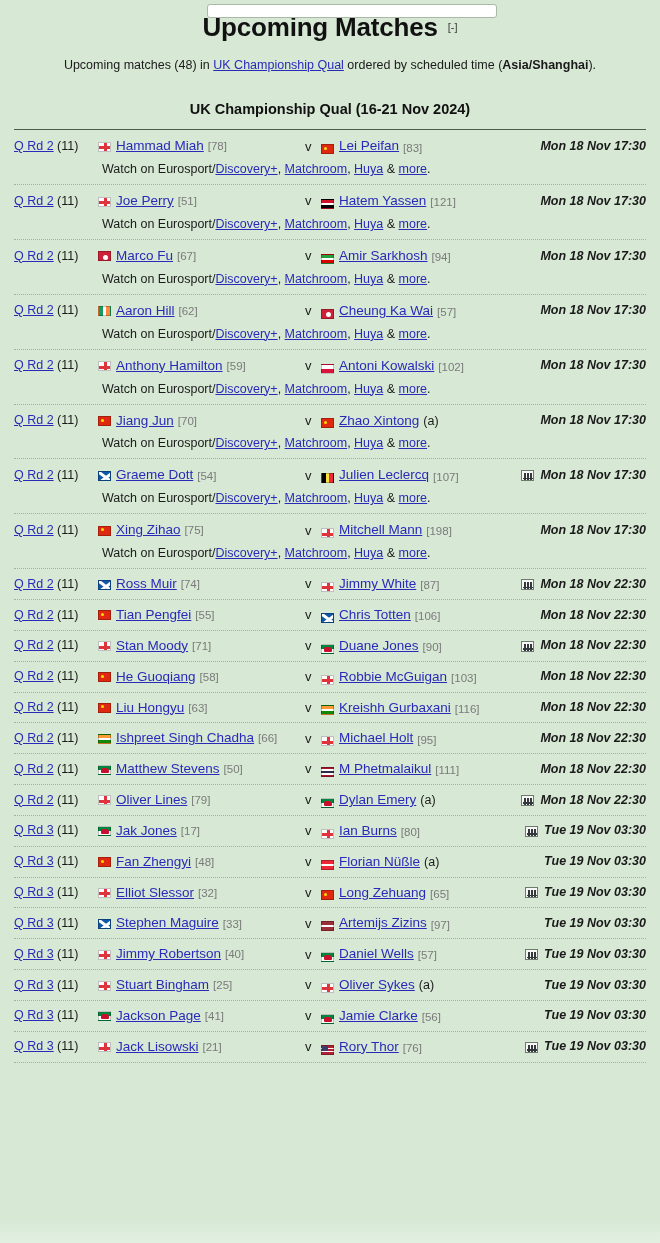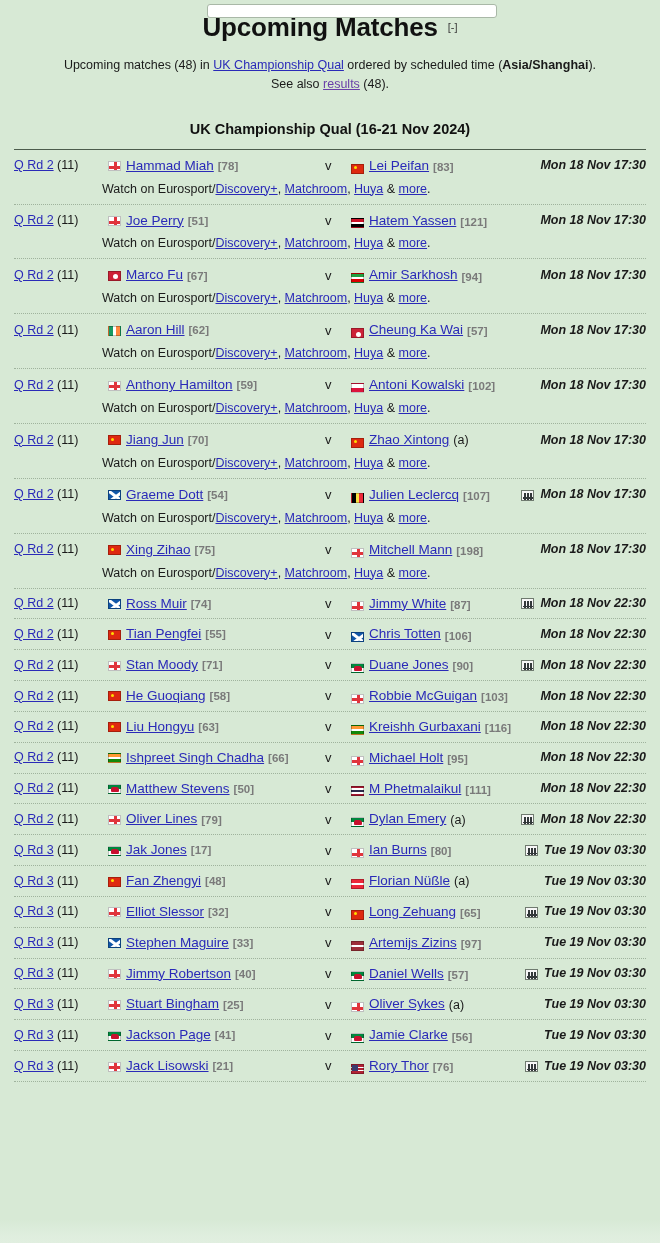--- a/index.html
+++ b/index.html
@@ -131,29 +131,29 @@
     gap: 6px;
     justify-content: flex-end;
     padding-left: 14px;
     font-weight: bold;
   }
   
   .row.grid {
     display: grid;
     grid-template-columns: 82px 205px 14px 1fr auto;
     align-items: center;
-    column-gap: 12px;
+    column-gap: 2px;
   }
   .row.grid .col-p1  { grid-column: 2; }
   .row.grid .col-v   { grid-column: 3; }
   .row.grid .col-p2  { grid-column: 4; }
   .row.grid .col-time{ grid-column: 5; }
 
   .player { color: #2a2ab8; font-size: 13.5px; }
-  .rank { color: #7a7a7a; font-size: 11.5px; margin-left: 4px; font-weight: bold; }
+  .rank { color: #7a7a7a; font-size: 11.5px; margin-left: 4px; }
   .amateur { color: #1a1a1a; font-size: 12.5px; margin-left: 4px; }
 
   .flag {
     display: inline-block;
     width: 13px; height: 10px;
     margin-right: 5px;
     vertical-align: -1px;
     border: 0.5px solid rgba(0,0,0,.25);
     flex: 0 0 13px;
     background-size: 100% 100%;
@@ -240,23 +240,20 @@
   </div>
 
   <div class="content">
 
     <h1 class="title">
       <span>Upcoming Matches</span><span class="collapse">[-]</span>
     </h1>
 
     <div class="intro">
       <span>Upcoming matches (48) in </span><a href="#">UK Championship Qual</a><span> ordered by scheduled time (</span><b>Asia/Shanghai</b><span>).</span>
-      <div>
-        <span>See also </span><a href="#" class="visited">results</a><span> (48).</span>
-      </div>
     </div>
 
     <h2 class="section">UK Championship Qual (16-21 Nov 2024)</h2>
 
     <div class="divider"></div>
 
     <div class="matches" id="matches">
         <div class="match big">
           <div class="row grid">
             <div class="col-round"><a href="#">Q Rd 2</a><span class="rnum"> (11)</span></div>

